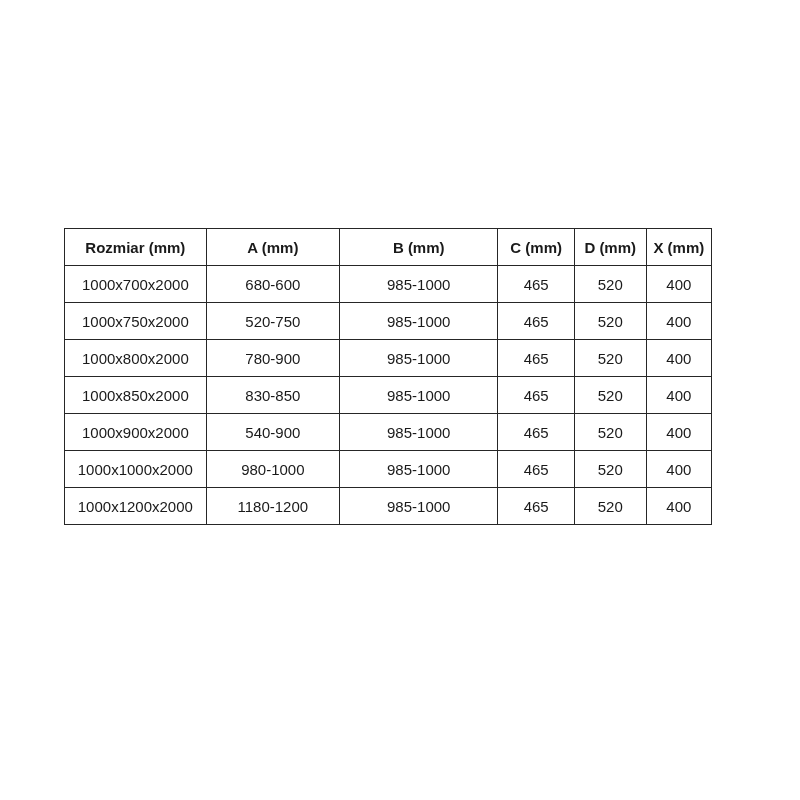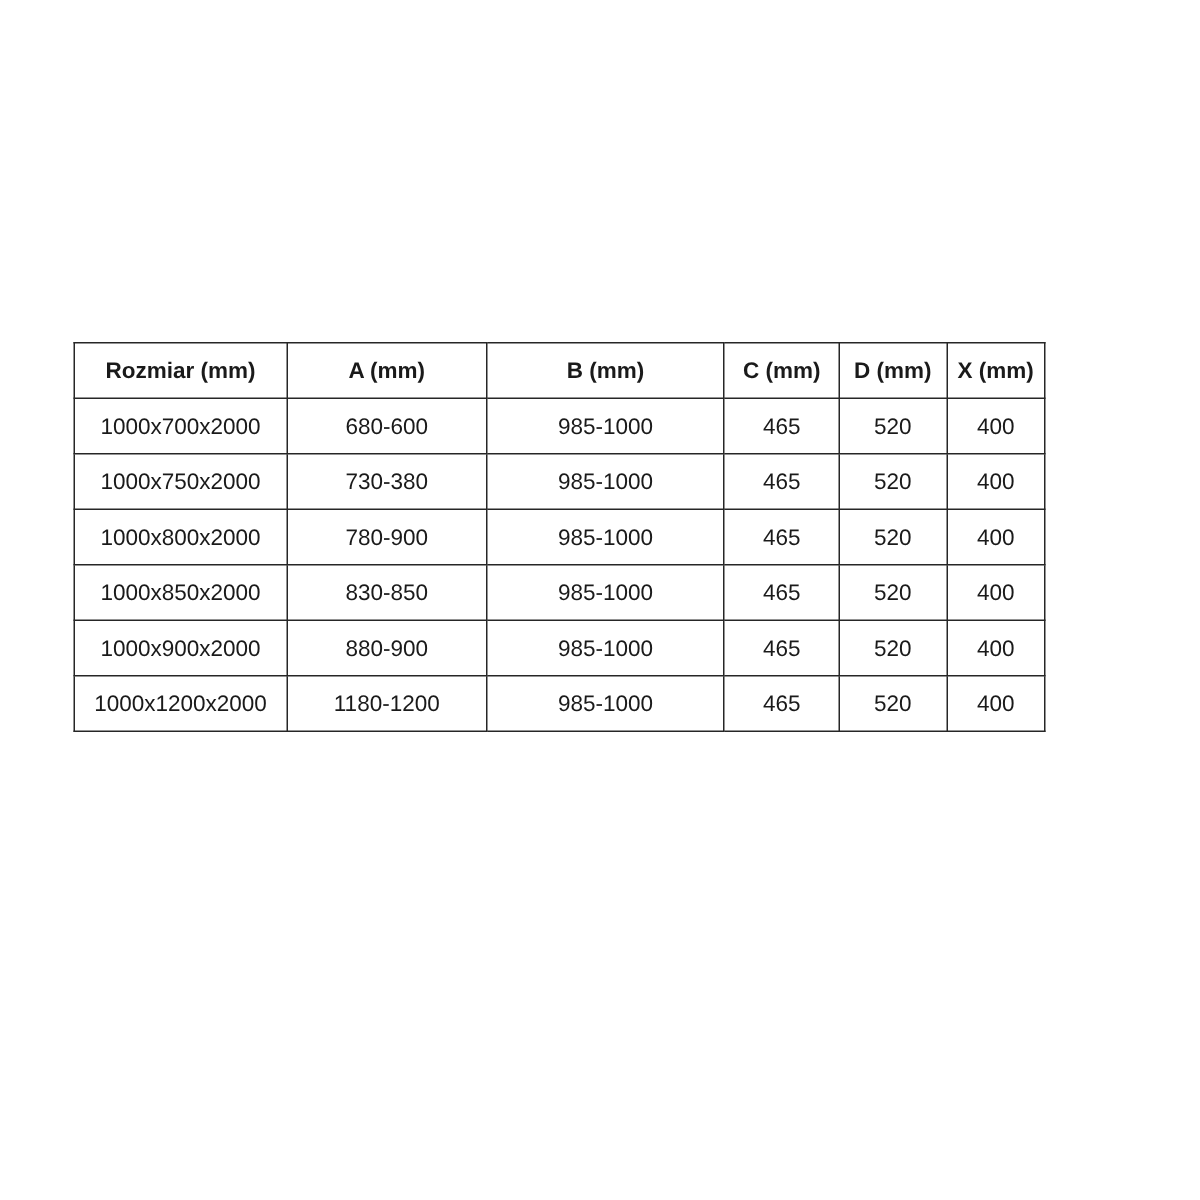--- a/index.html
+++ b/index.html
@@ -6,21 +6,21 @@
   html, body {
     margin: 0;
     padding: 0;
     width: 800px;
     height: 800px;
     background: #ffffff;
     font-family: "Liberation Sans", sans-serif;
   }
   .table-wrap {
     position: absolute;
-    left: 5px;
+    left: 20px;
     top: 228px;
     width: 692px;
     padding-left: 44px;
   }
   table.spec-table {
     width: 100%;
     border-collapse: collapse;
     table-layout: fixed;
     background: #ffffff;
   }
@@ -73,21 +73,21 @@
         <tr>
           <td>1000x700x2000</td>
           <td>680-600</td>
           <td>985-1000</td>
           <td>465</td>
           <td>520</td>
           <td>400</td>
         </tr>
         <tr>
           <td>1000x750x2000</td>
-          <td>730-380</td>
+          <td>520-750</td>
           <td>985-1000</td>
           <td>465</td>
           <td>520</td>
           <td>400</td>
         </tr>
         <tr>
           <td>1000x800x2000</td>
           <td>780-900</td>
           <td>985-1000</td>
           <td>465</td>
@@ -97,21 +97,29 @@
         <tr>
           <td>1000x850x2000</td>
           <td>830-850</td>
           <td>985-1000</td>
           <td>465</td>
           <td>520</td>
           <td>400</td>
         </tr>
         <tr>
           <td>1000x900x2000</td>
-          <td>880-900</td>
+          <td>540-900</td>
+          <td>985-1000</td>
+          <td>465</td>
+          <td>520</td>
+          <td>400</td>
+        </tr>
+        <tr>
+          <td>1000x1000x2000</td>
+          <td>980-1000</td>
           <td>985-1000</td>
           <td>465</td>
           <td>520</td>
           <td>400</td>
         </tr>
         <tr>
           <td>1000x1200x2000</td>
           <td>1180-1200</td>
           <td>985-1000</td>
           <td>465</td>

